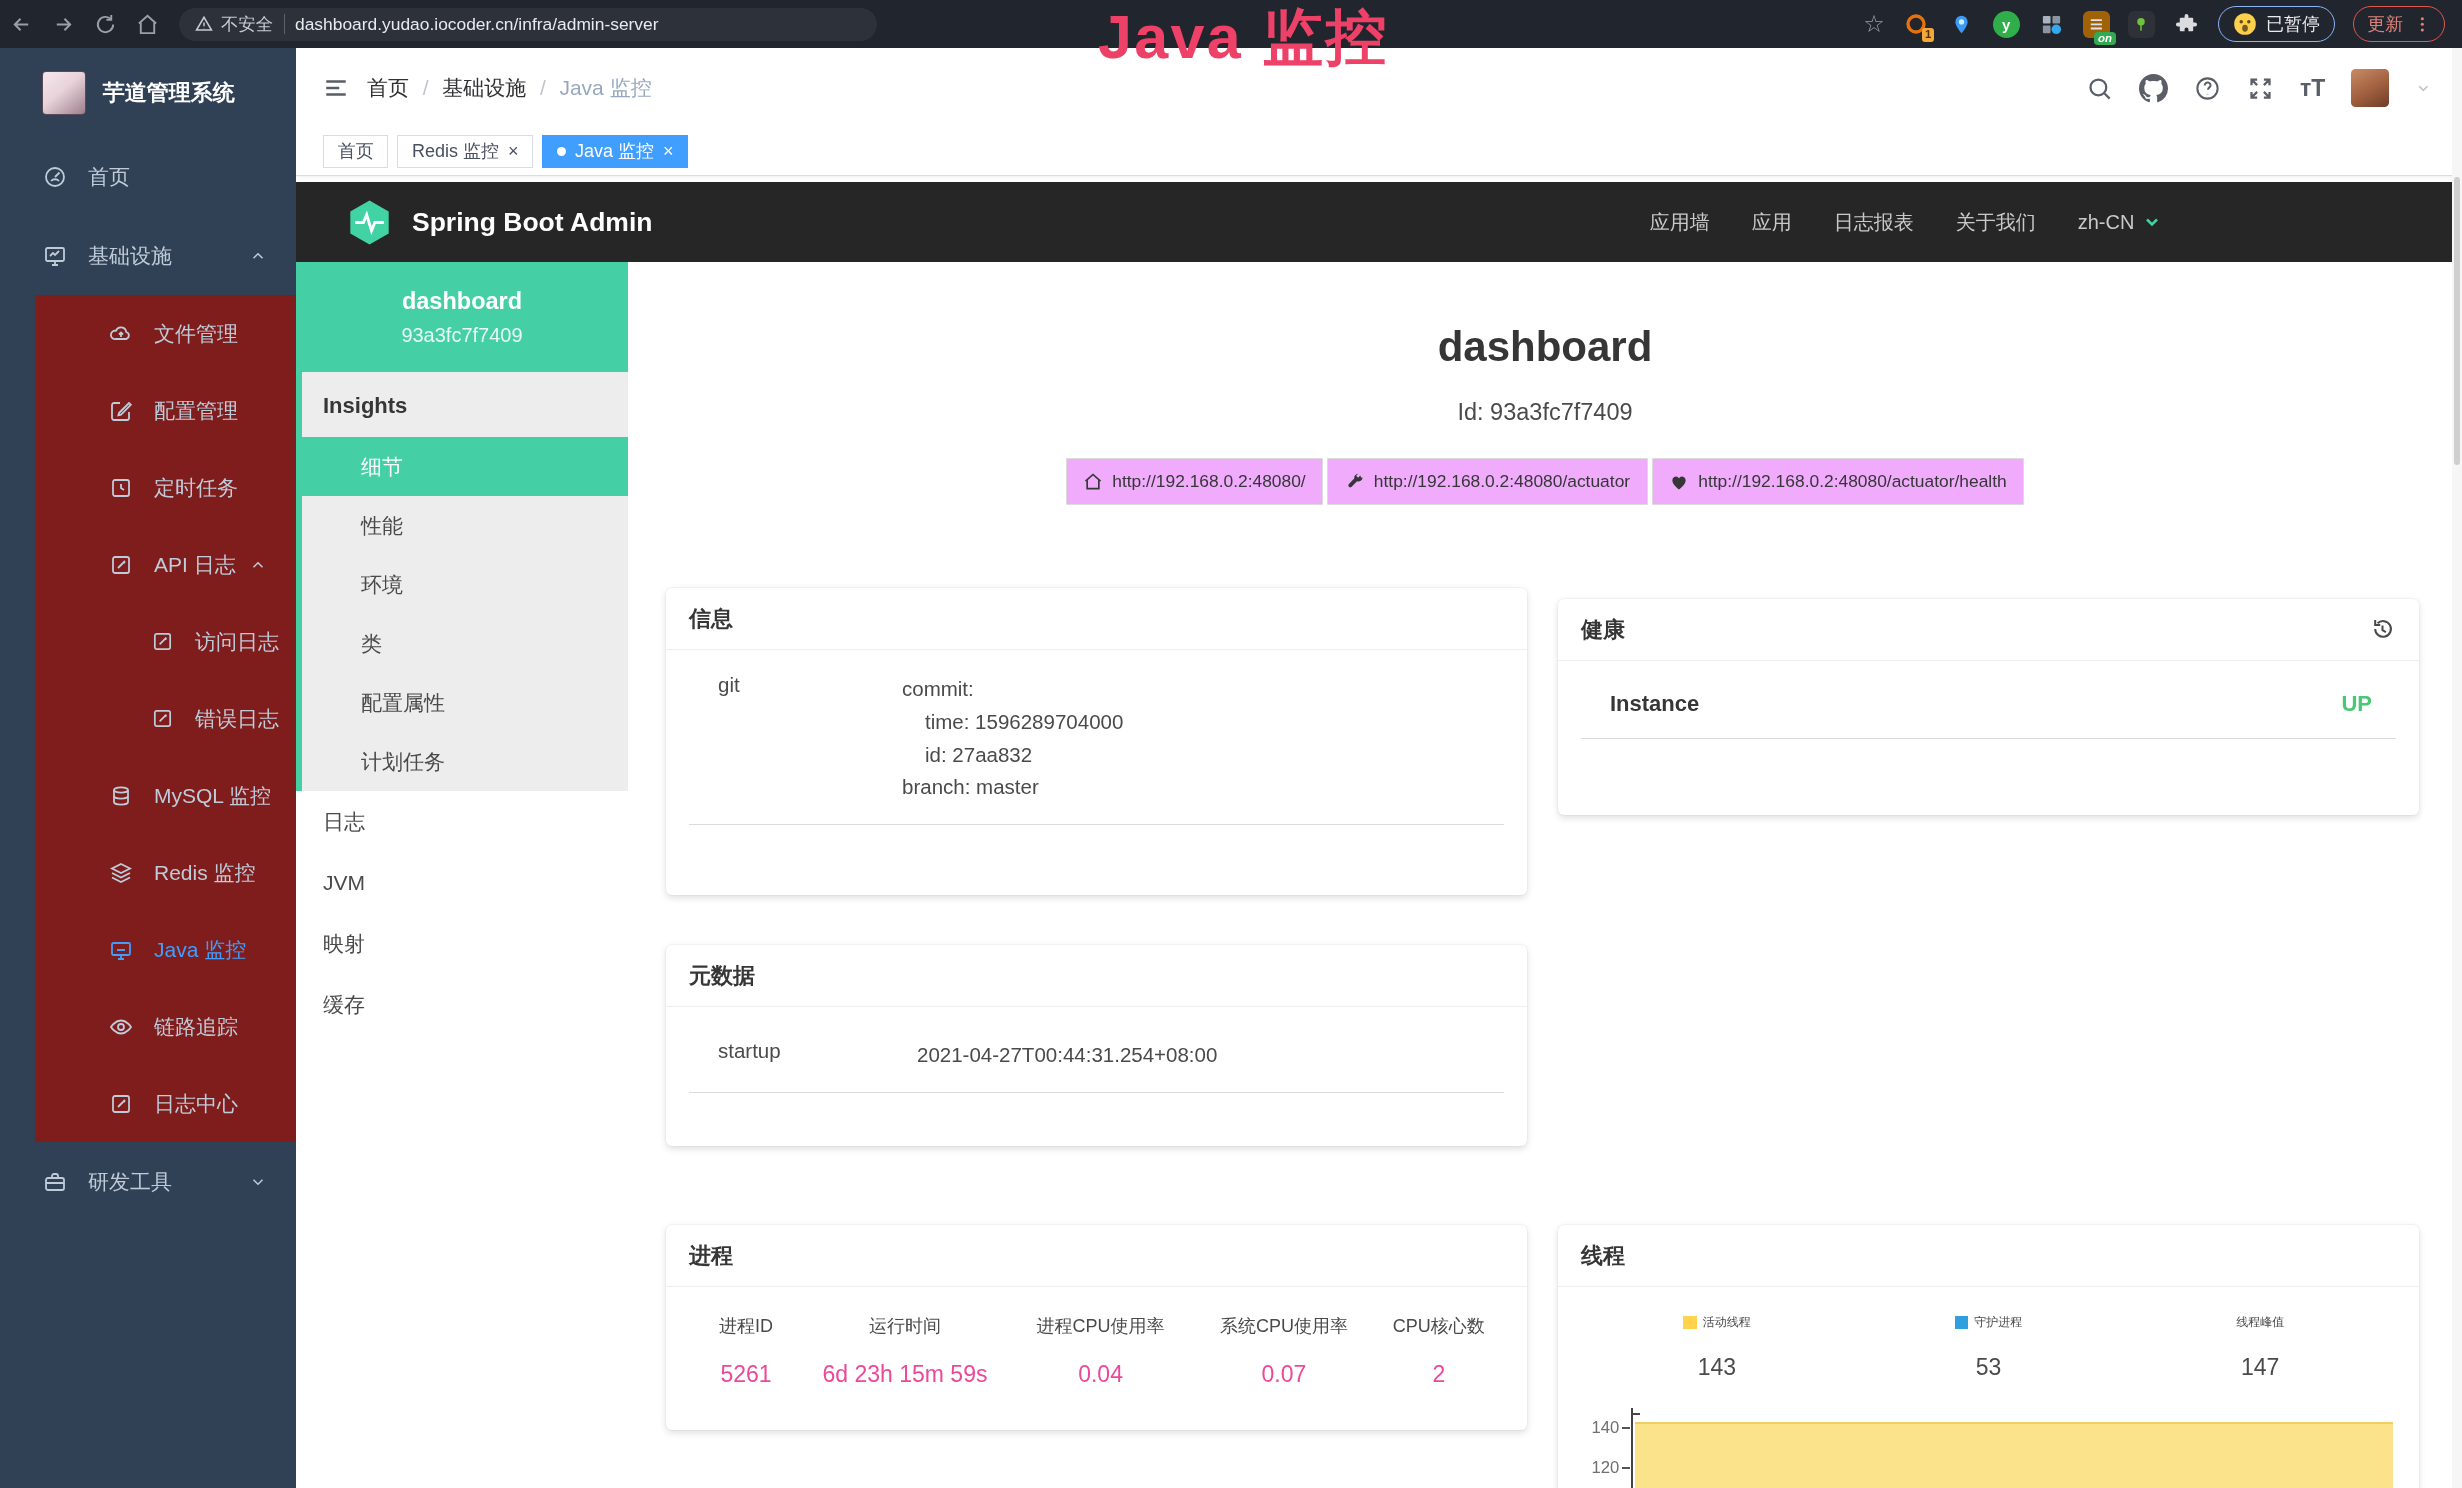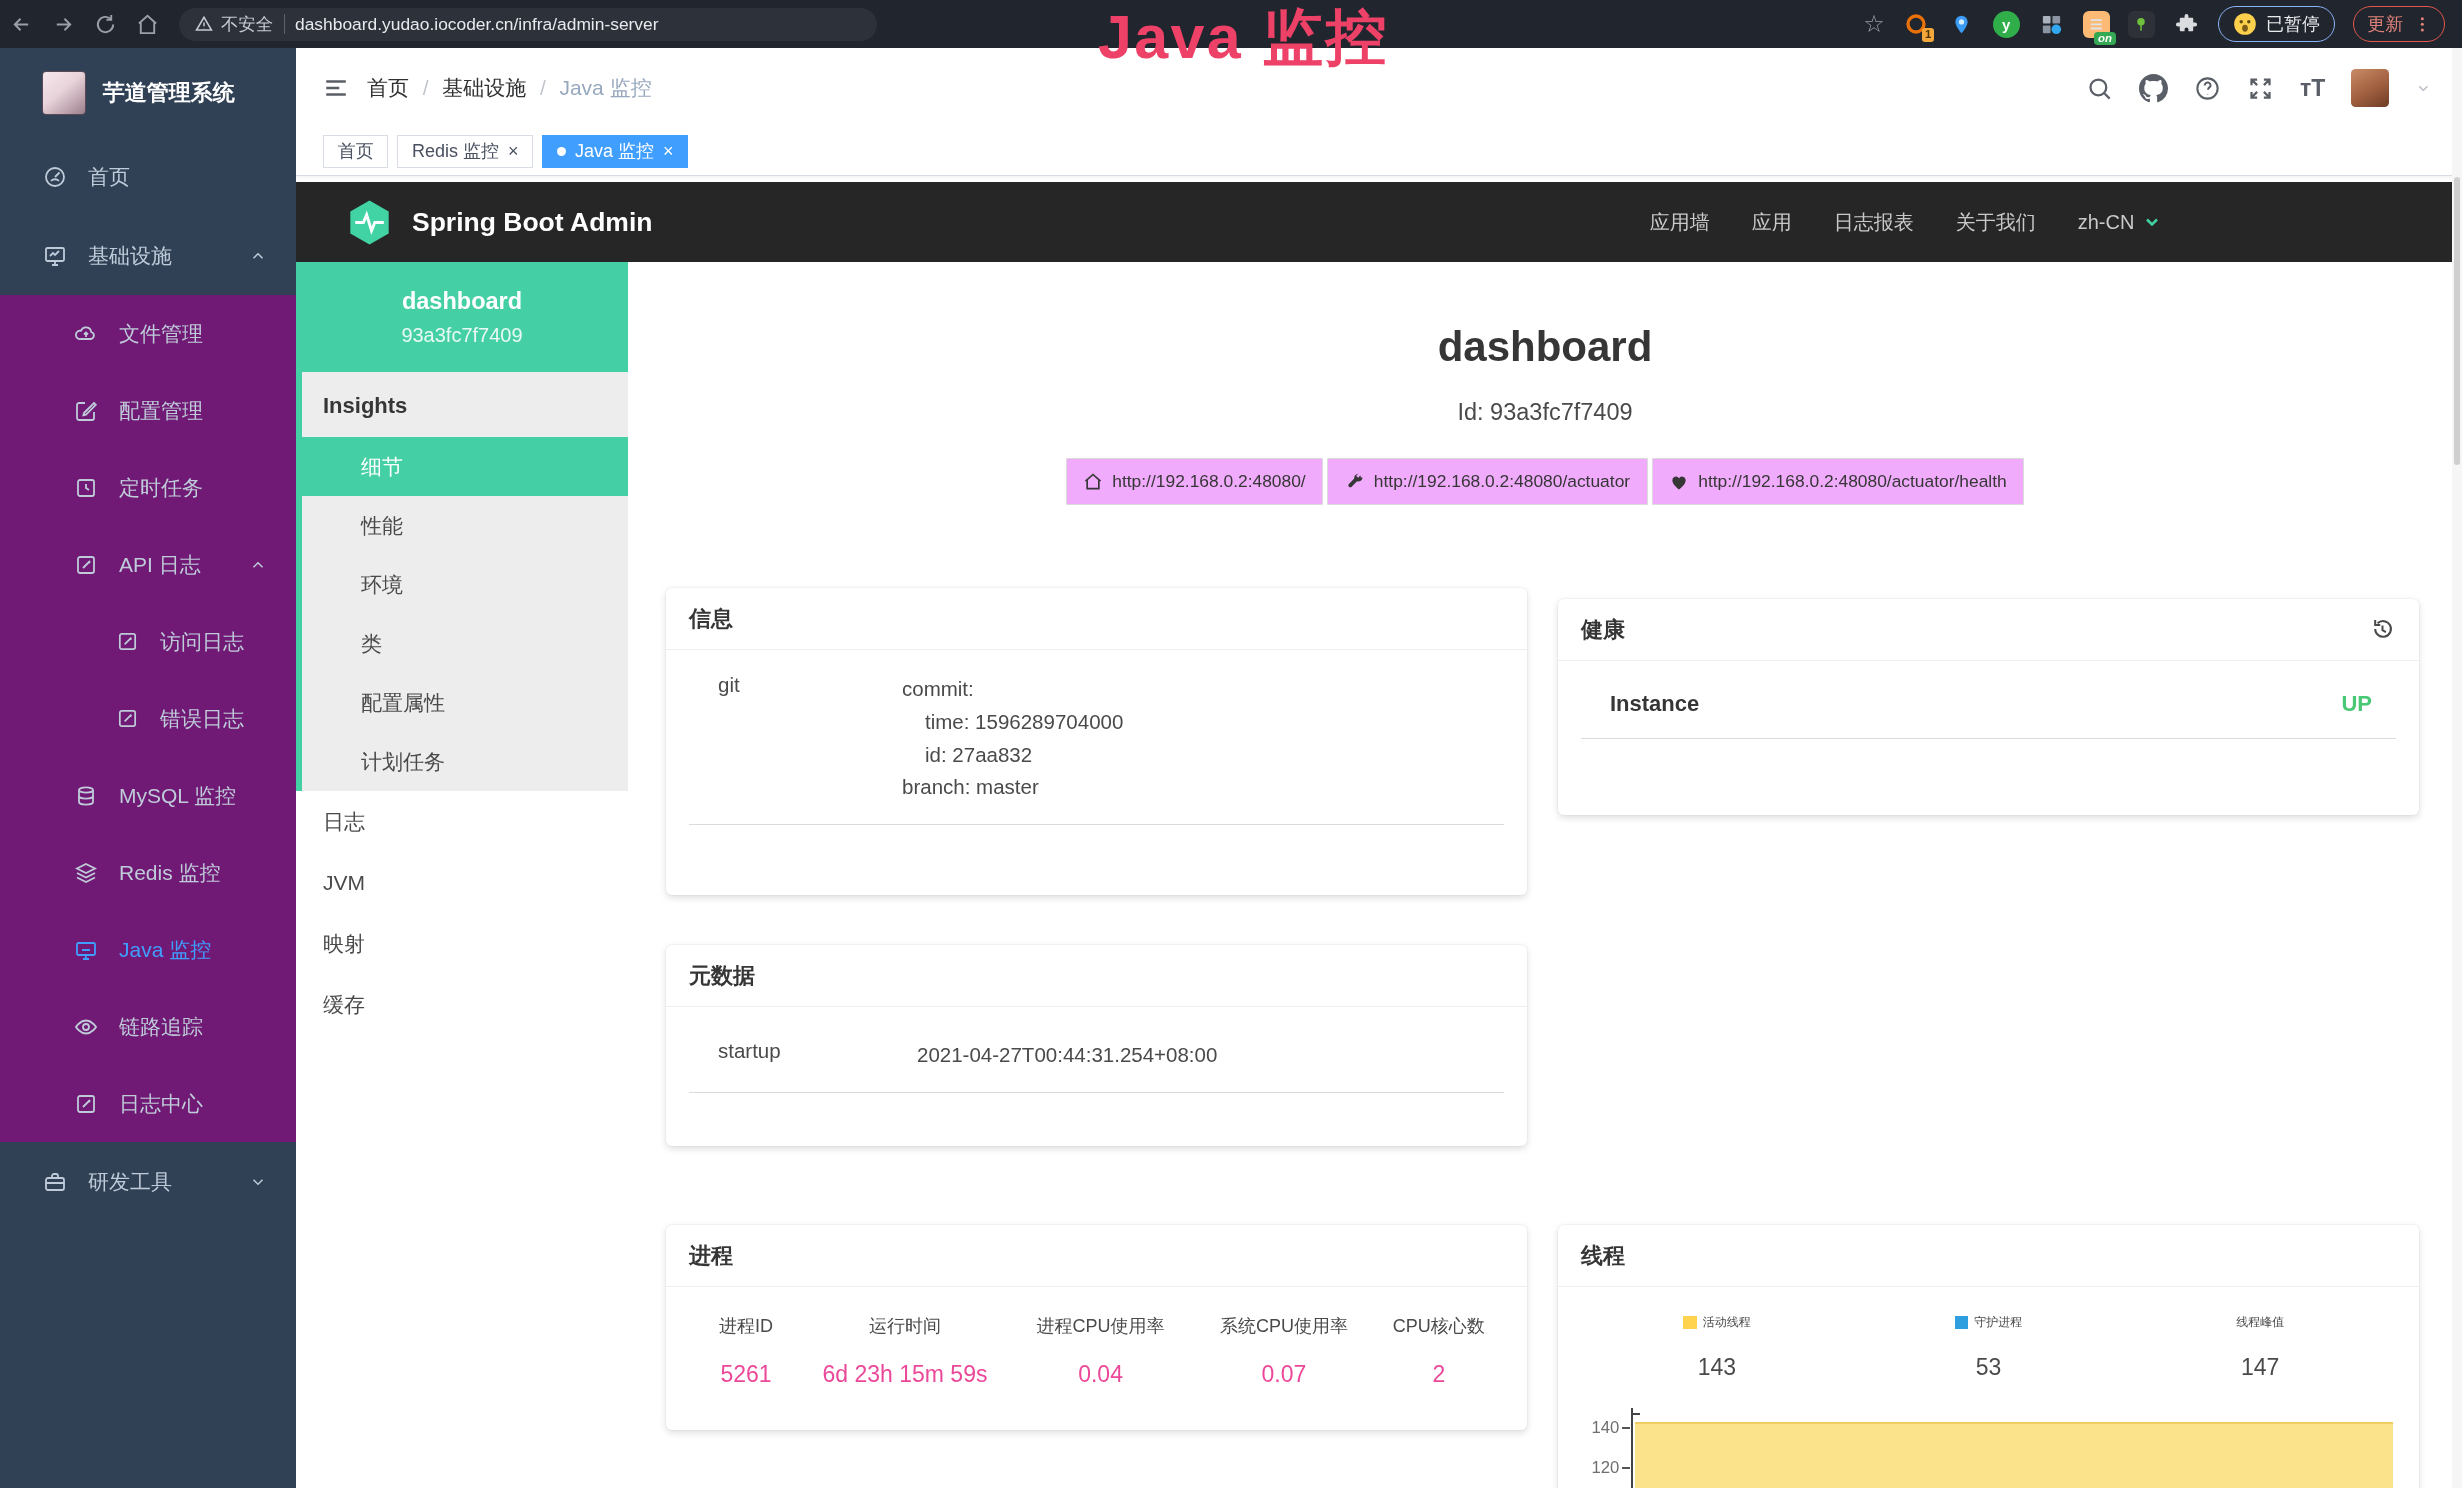--- a/index.html
+++ b/index.html
@@ -24,21 +24,21 @@
   .pill.update{ border:1.5px solid #e2574c; color:#e0827a; gap:10.6px; }
 
   
   .annotation{ position:absolute; left:1098px; top:-3px; z-index:60; font-size:61px; font-weight:bold; color:#ee4168; letter-spacing:2.3px; white-space:nowrap; }
 
   
   .osb{ position:absolute; top:48px; left:0; width:296px; bottom:0; background:#304156; color:#bfcbd9; font-size:21px; z-index:4; }
   .osb-logo{ height:89px; display:flex; align-items:center; gap:16.7px; padding-left:42px; color:#fff; font-weight:bold; font-size:22px; }
   .logo-img{ width:44px; height:44px; border-radius:4.6px; background:linear-gradient(140deg,#f6e8ec 0%,#e8d3da 45%,#9c7f8d 100%); border:0.8px solid #5a4a55; }
   .mi{ height:79px; display:flex; align-items:center; gap:20px; padding-left:42px; position:relative; cursor:pointer; }
-  .submenu{ background:#701a75; }
+  .submenu{ background:#7f1d1d;margin-left:35px; }
   .submenu .mi{ height:77px; padding-left:73px; }
   .submenu .mi.lvl2{ padding-left:114px; }
   .mi .chev{ position:absolute; right:29px; color:#bfcbd9; }
   .mi.active{ color:#409eff; }
   .mi .micon{ width:26px; display:flex; justify-content:center; }
 
   
   .hdr{ position:absolute; left:296px; top:48px; right:0; height:80px; background:#fff; display:flex; align-items:center; z-index:3; }
   .hamburger{ padding:0 18px 0 27px; color:#5a5e66; }
   .crumbs{ display:flex; align-items:center; font-size:21px; color:#303133; gap:13.7px; }
@@ -168,21 +168,21 @@
       </div>
       <div class="ext" style="background:#2fae4a; border-radius:50%; color:#fff;">y</div>
       <div class="ext">
         <svg class="svgi" width="23" height="23" viewBox="0 0 24 24">
             <rect x="3" y="3" width="8" height="8" rx="1" fill="#aab2bd"></rect>
             <rect x="13" y="3" width="8" height="8" rx="1" fill="#8a94a3"></rect>
             <rect x="3" y="13" width="8" height="8" rx="1" fill="#8a94a3"></rect>
             <circle cx="17" cy="17" r="5" fill="#31a8f0"></circle>
           </svg>
       </div>
-      <div class="ext" style="background:#fdba74;font-style:italic;">
+      <div class="ext" style="background:#a16207;font-style:italic;">
         <svg class="svgi" width="16.7" height="16.7" viewBox="0 0 24 24" stroke="#dfe3e8" stroke-width="2.6" fill="none">
             <path d="M4 6h16M4 12h16M4 18h16"></path>
           </svg>
         <span class="on-badge">on</span>
       </div>
       <div class="ext" style="background:#2e3138;">
         <svg class="svgi" width="18" height="18" viewBox="0 0 24 24" fill="#6fc13e">
             <circle cx="12" cy="9" r="5"></circle>
             <rect x="11" y="13" width="2" height="8"></rect>
           </svg>

